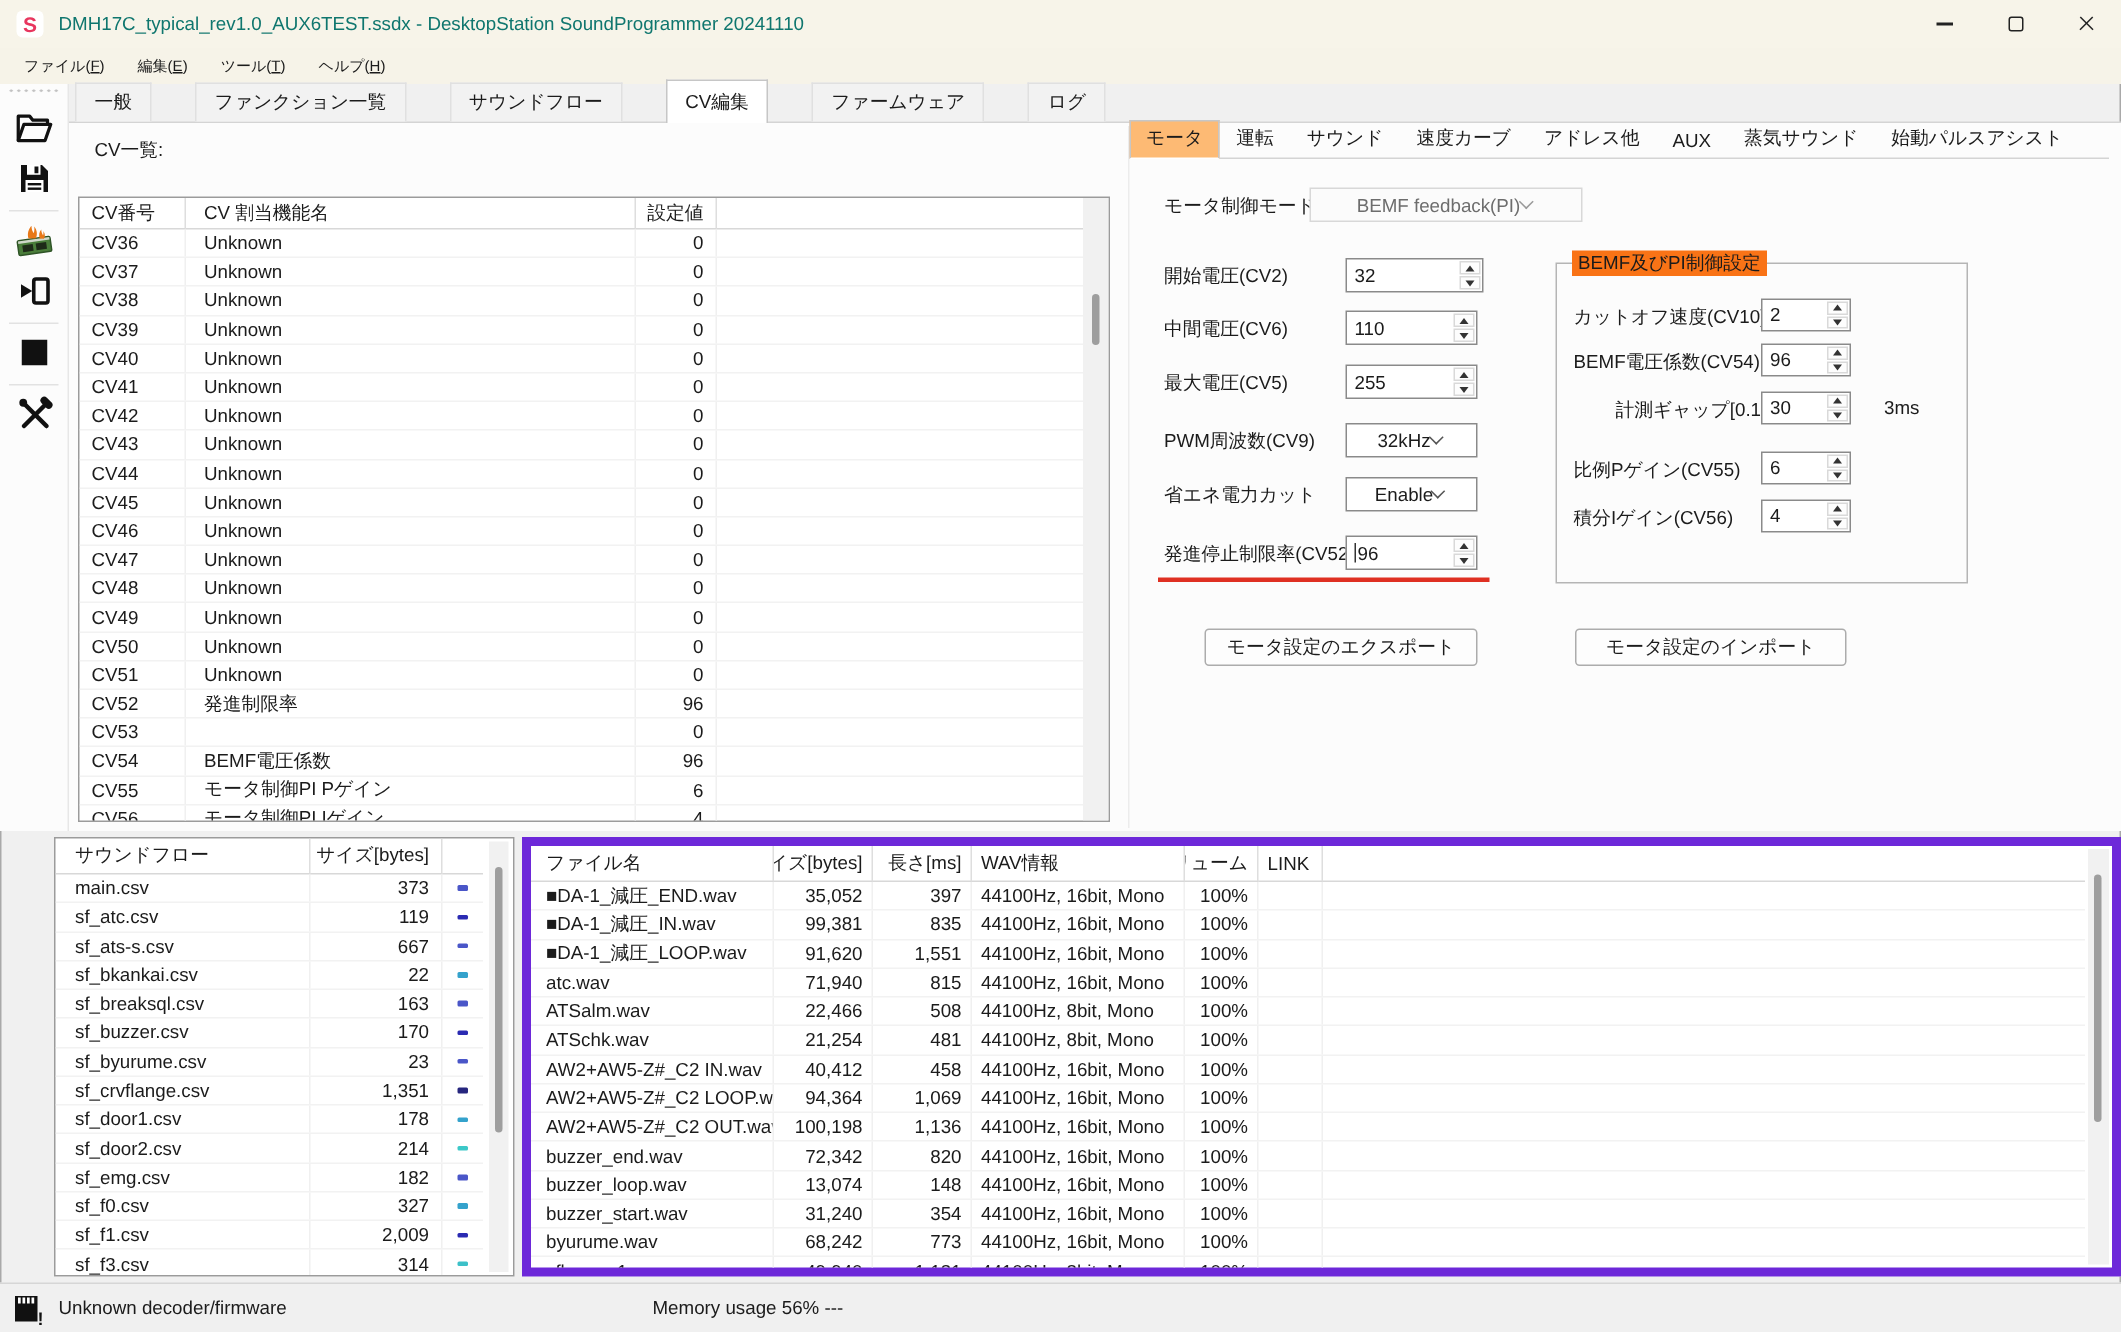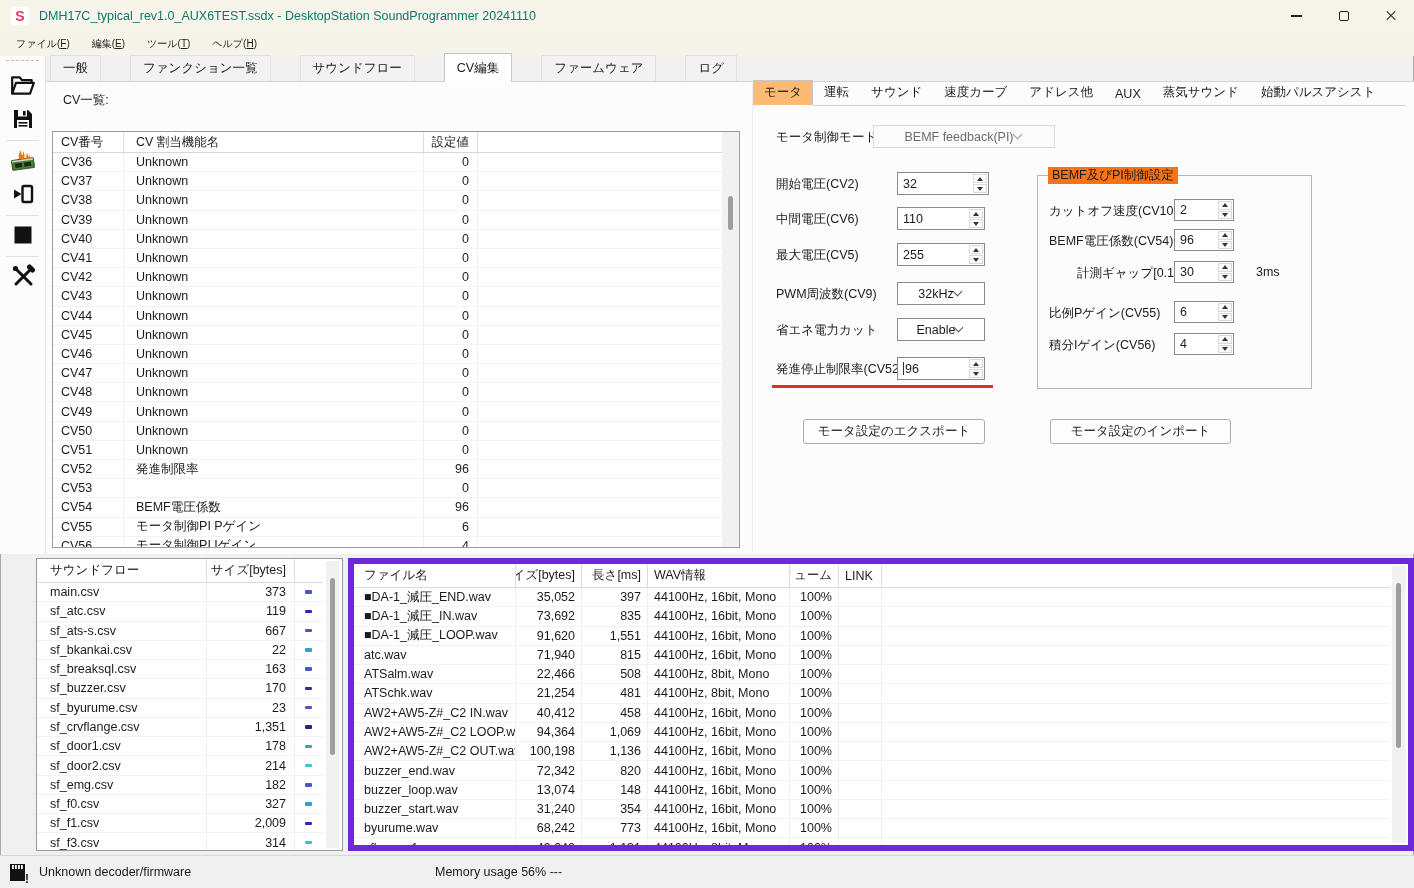--- a/index.html
+++ b/index.html
@@ -626,21 +626,21 @@
           <div class="body-cell">■DA-1_減圧_END.wav</div>
           <div class="body-cell r">35,052</div>
           <div class="body-cell r">397</div>
           <div class="body-cell">44100Hz, 16bit, Mono</div>
           <div class="body-cell r">100%</div>
           <div class="body-cell"></div>
           <div class="body-cell last"></div>
         </div>
         <div class="grid-row body-row">
           <div class="body-cell">■DA-1_減圧_IN.wav</div>
-          <div class="body-cell r">73,692</div>
+          <div class="body-cell r">99,381</div>
           <div class="body-cell r">835</div>
           <div class="body-cell">44100Hz, 16bit, Mono</div>
           <div class="body-cell r">100%</div>
           <div class="body-cell"></div>
           <div class="body-cell last"></div>
         </div>
         <div class="grid-row body-row">
           <div class="body-cell">■DA-1_減圧_LOOP.wav</div>
           <div class="body-cell r">91,620</div>
           <div class="body-cell r">1,551</div>

